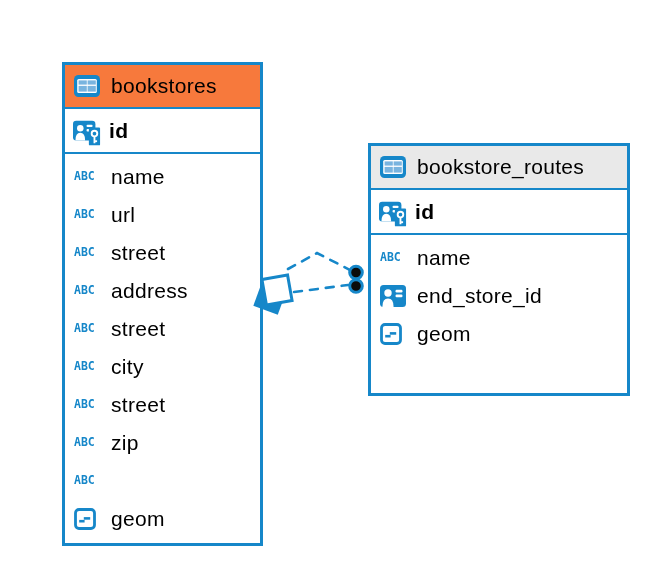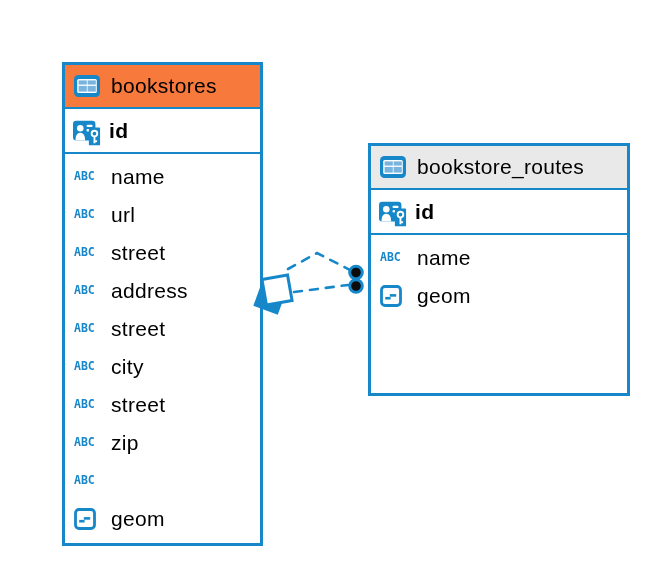--- a/index.html
+++ b/index.html
@@ -205,20 +205,28 @@
           </svg>
       </span>
       <span class="label">id</span>
     </div>
     <div class="cols">
       <div class="col-row">
         <span class="iconbox">
             <span class="abc">ABC</span>
           </span>
         <span class="label">name</span>
+      </div>
+      <div class="col-row">
+        <span class="iconbox">
+          <svg width="26" height="22">
+              <use href="#sym-fk"></use>
+            </svg>
+        </span>
+        <span class="label">end_store_id</span>
       </div>
       <div class="col-row">
         <span class="iconbox">
           <svg width="22" height="22">
               <use href="#sym-geom"></use>
             </svg>
         </span>
         <span class="label">geom</span>
       </div>
     </div>

